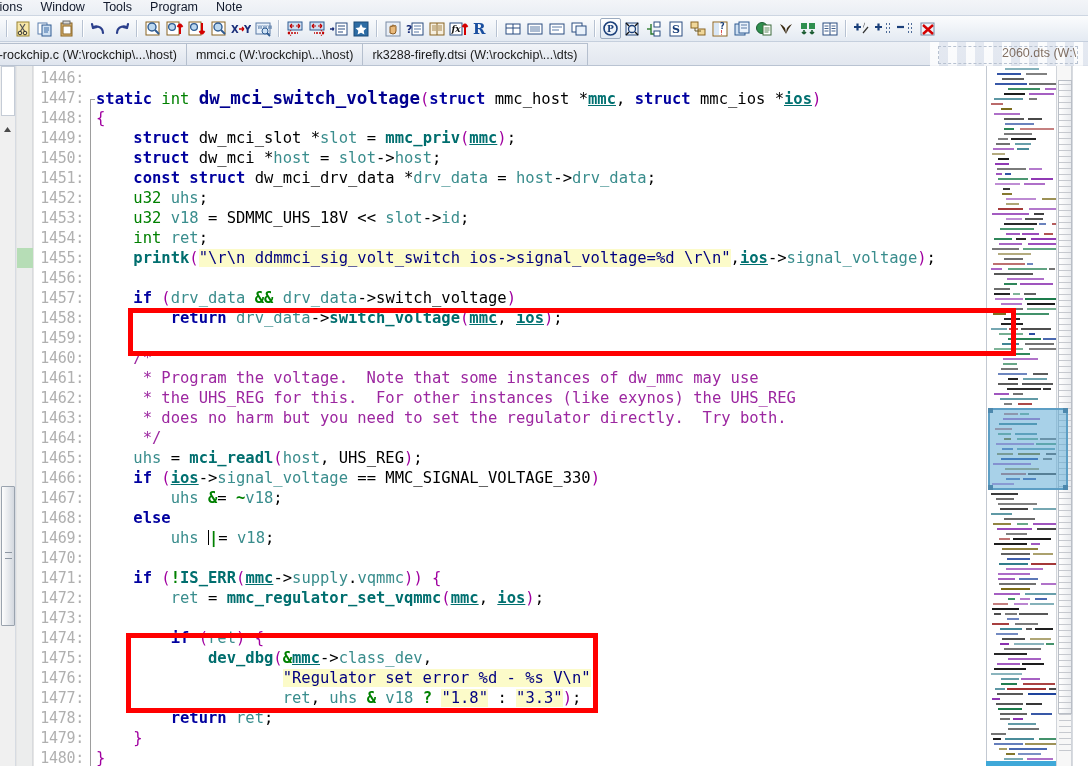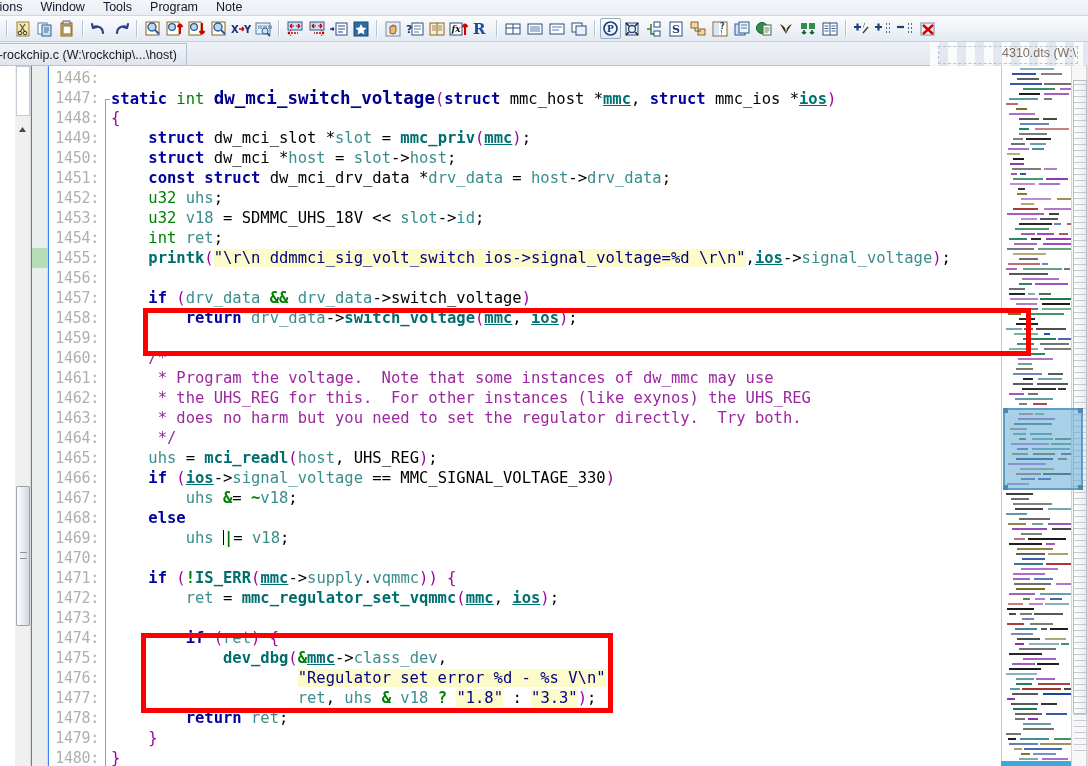--- a/index.html
+++ b/index.html
@@ -132,22 +132,21 @@
     opacity: .75;
     z-index: 8;
     white-space: nowrap;
   }
 
   
   .main {
     position: absolute;
     left: 0; top: 66px;
     width: 868px; height: 700px;
-    background: #3b82f6;
-    margin-left: 15px;
+    background: #e5e5e5;
   }
 
   
   .outer-scroll {
     position: absolute; left: 0; top: 0;
     width: 16px; height: 700px;
     background: #f0f0f0;
     border-right: 1px solid #d6dbe2;
   }
   .outer-scroll .thumb {
@@ -624,24 +623,30 @@
           <rect x="3" y="3" width="13" height="12" fill="#eef3f9" stroke="#7a8ca5"></rect>
           <path d="M5 5 L15 14 M15 5 L5 14" stroke="#d40000" stroke-width="2.4"></path>
         </svg>
       </div>
   </div>
 
   <div class="tabbar">
     <div class="tab clipped-left">
       <span>mc-rockchip.c (W:\rockchip\...\host)</span>
     </div>
+    <div class="tab">
+      <span>mmci.c (W:\rockchip\...\host)</span>
+    </div>
+    <div class="tab">
+      <span>rk3288-firefly.dtsi (W:\rockchip\...\dts)</span>
+    </div>
   </div>
   <div class="tab-overlay"></div>
   <div class="ghost-tab"></div>
-  <div class="ghost-label">4310.dts (W:\</div>
+  <div class="ghost-label">2060.dts (W:\</div>
 
   <div class="main">
 
     <div class="outer-scroll">
       <div class="outer-white"></div>
       <div class="upbtn">
         <svg width="11" height="11" viewBox="0 0 11 11">
             <path d="M5.5 3 L9 8 L2 8 Z" fill="#4a4a4a"></path>
           </svg>
       </div>

